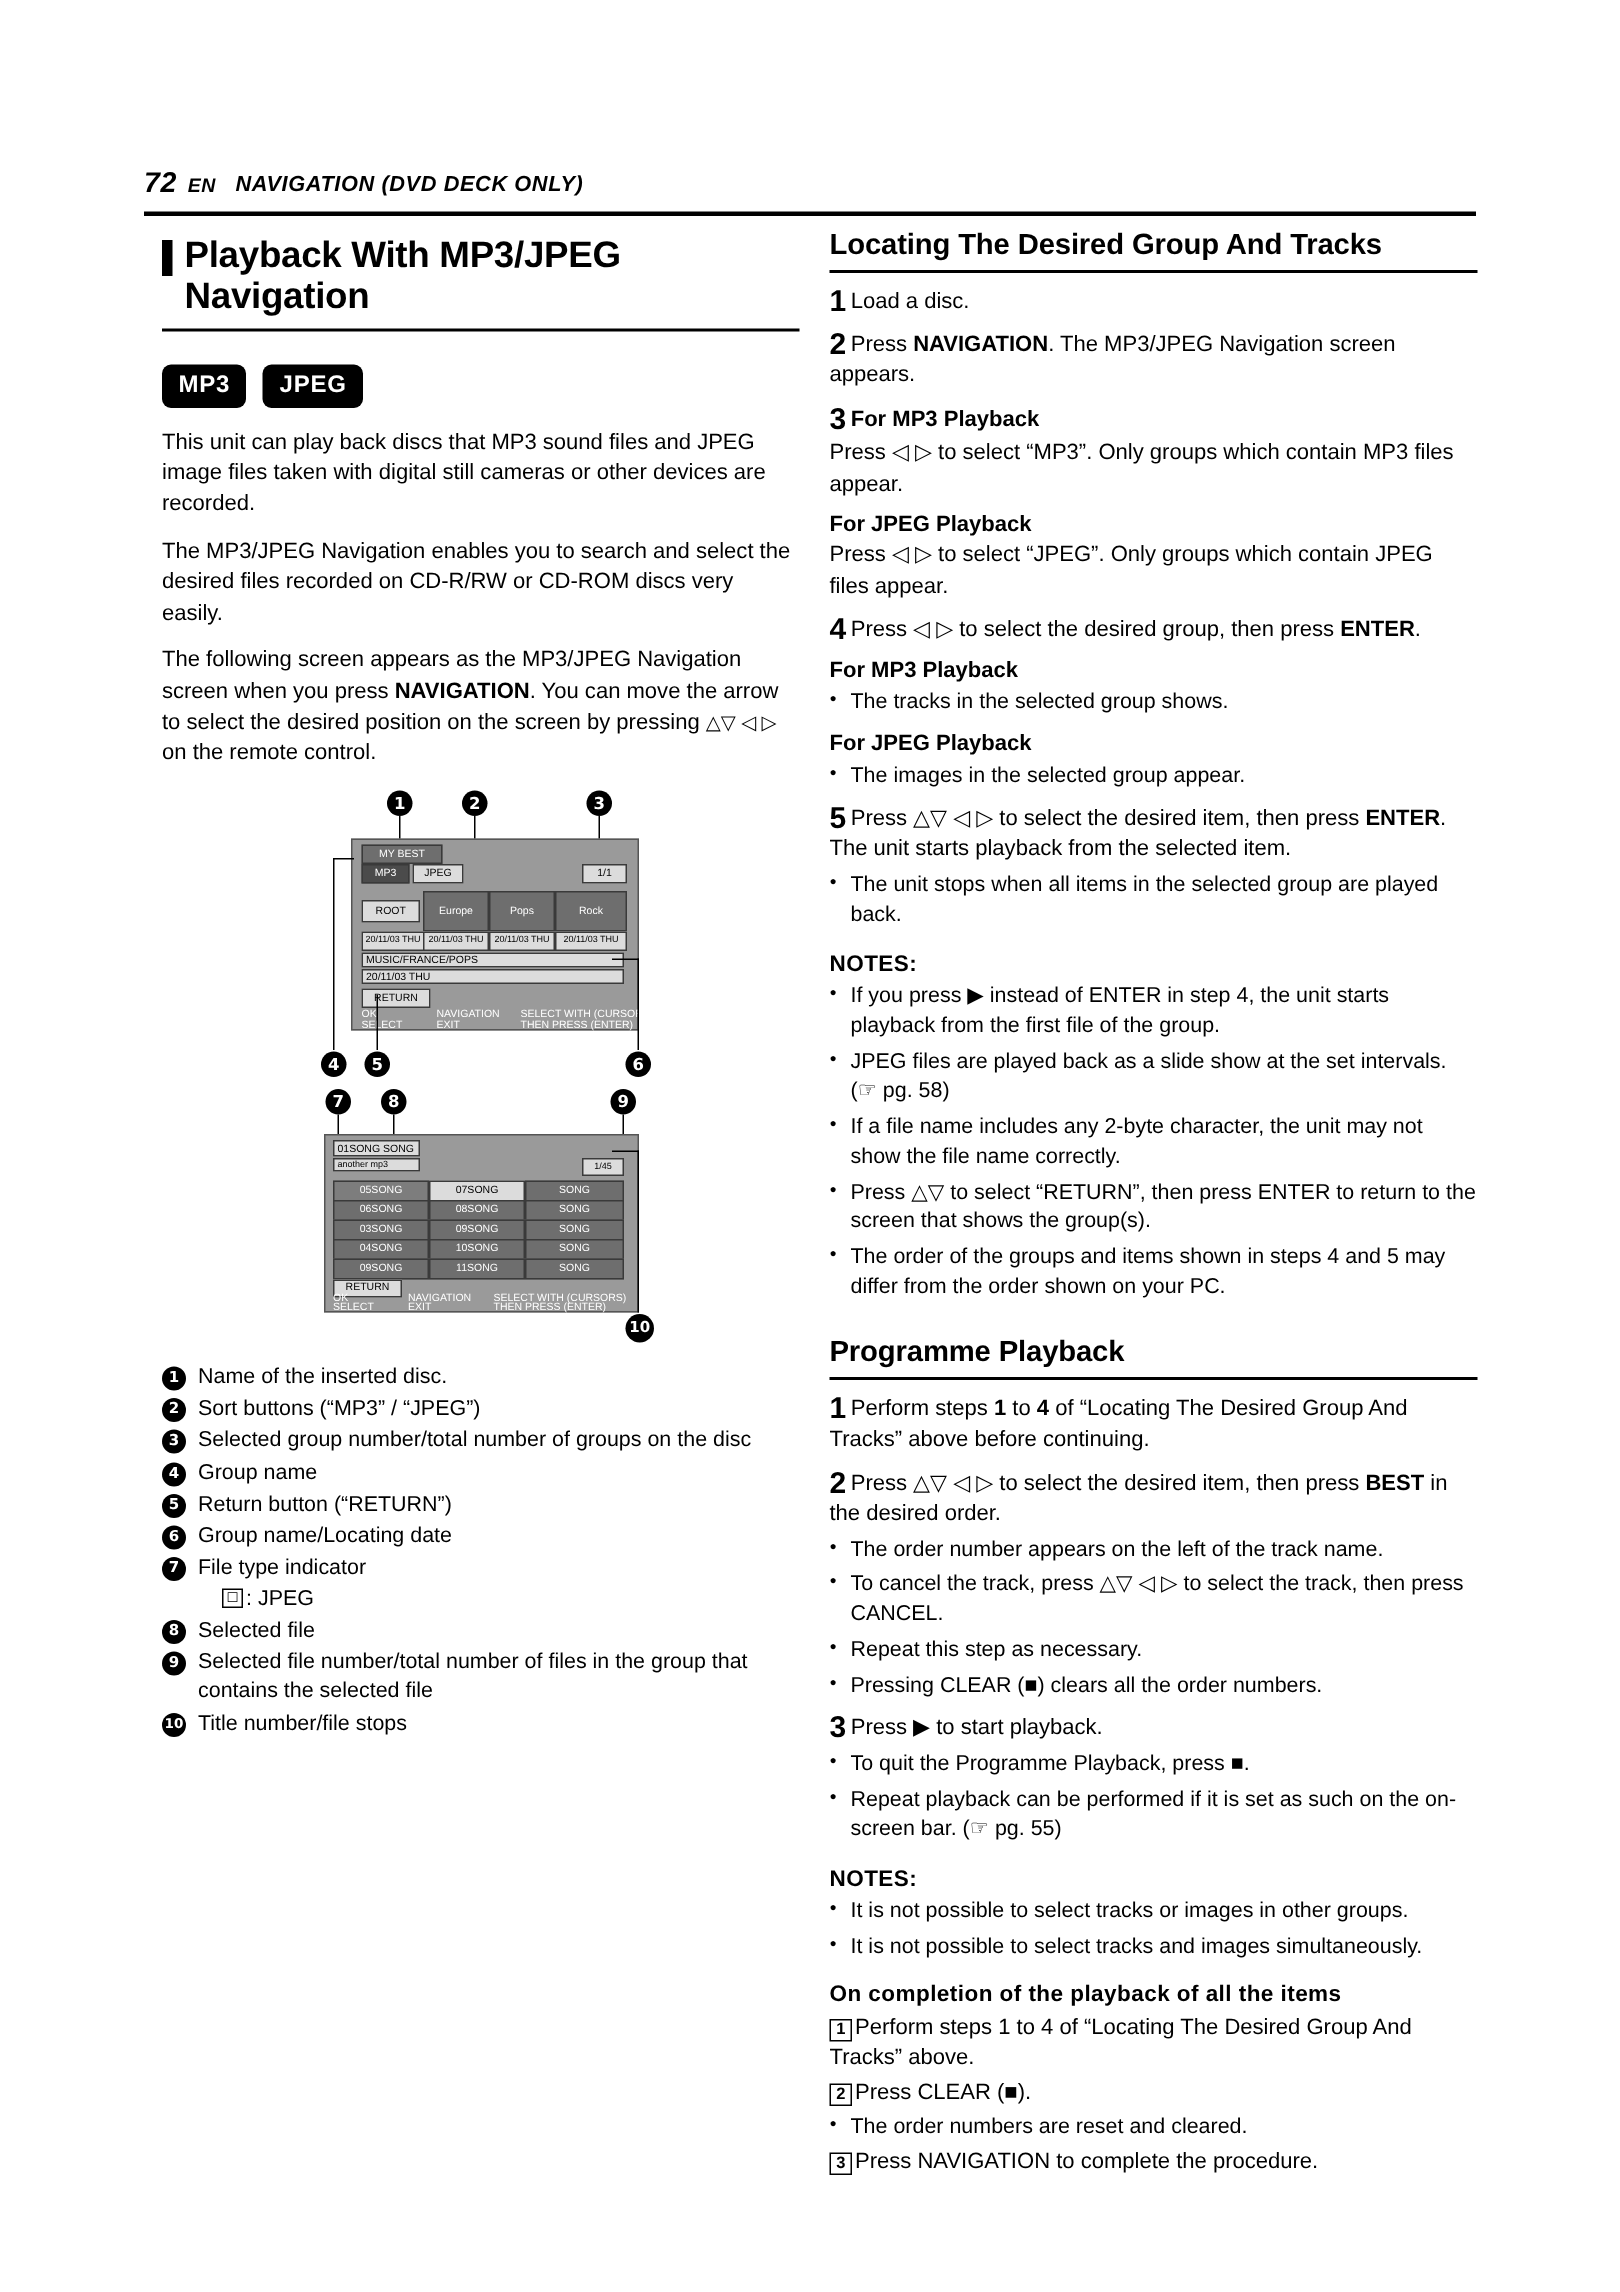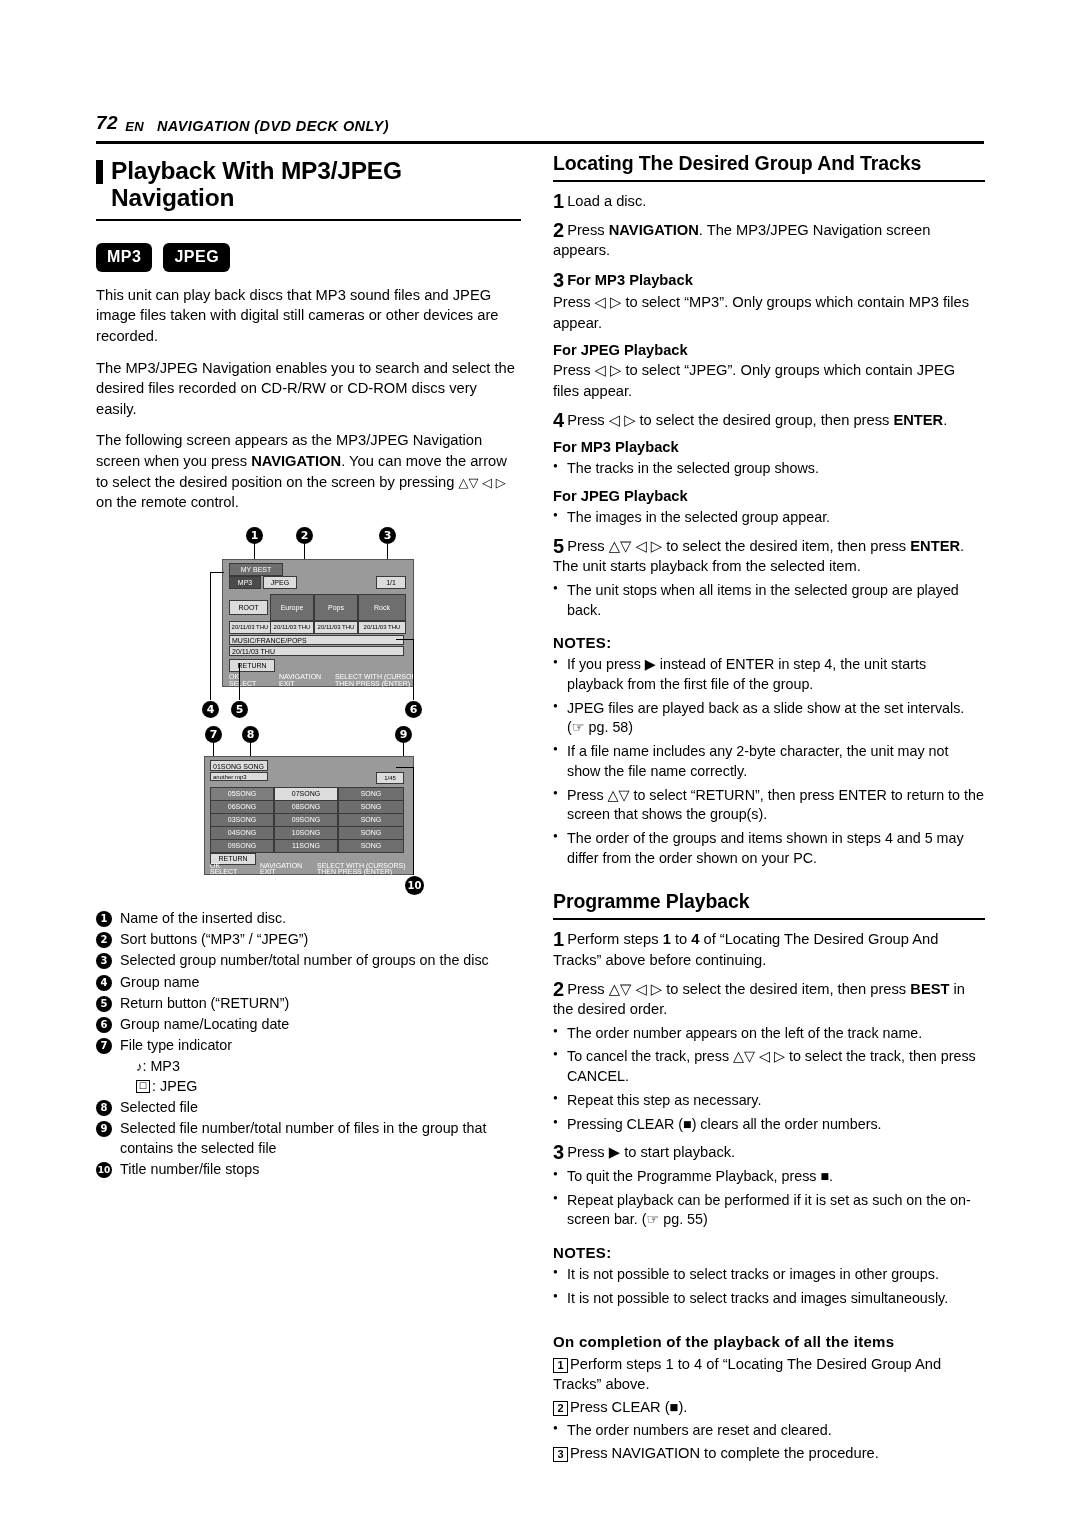--- a/index.html
+++ b/index.html
@@ -21,21 +21,21 @@
   }
 
   
   .hdr {
     position: absolute;
     left: 96px; top: 112px;
     width: 888px;
   }
   .hdr-row {
     display: flex;
-    align-items: flex-end;
+    align-items: center;
     gap: 7px;
   }
   .hdr-num {
     font-weight: bold;
     font-size: 19px;
     font-style: italic;
     letter-spacing: 0.5px;
   }
   .hdr-en {
     font-size: 13px;
@@ -53,21 +53,21 @@
   .hdr-rule {
     position: absolute;
     left: 96px; top: 141px;
     width: 888px; height: 3px;
     background: #000;
   }
 
   
   .colL {
     position: absolute;
-    left: 96px; top: 158px;
+    left: 108px; top: 158px;
     width: 425px;
   }
   .colR {
     position: absolute;
     left: 553px; top: 152px;
     width: 432px;
   }
 
   
   .sec-title {
@@ -410,21 +410,20 @@
     </div>
 
     <div class="legend">
       <div class="li"><span class="num">1</span><span>Name of the inserted disc.</span></div>
       <div class="li"><span class="num">2</span><span>Sort buttons (“MP3” / “JPEG”)</span></div>
       <div class="li"><span class="num">3</span><span>Selected group number/total number of groups on the disc</span></div>
       <div class="li"><span class="num">4</span><span>Group name</span></div>
       <div class="li"><span class="num">5</span><span>Return button (“RETURN”)</span></div>
       <div class="li"><span class="num">6</span><span>Group name/Locating date</span></div>
       <div class="li"><span class="num">7</span><span>File type indicator</span></div>
-      <div class="li-sub"><span style="font-size:13px">♪</span><span>: MP3</span></div>
       <div class="li-sub"><span class="ibox">☐</span><span>: JPEG</span></div>
       <div class="li"><span class="num">8</span><span>Selected file</span></div>
       <div class="li"><span class="num">9</span><span>Selected file number/total number of files in the group that contains the selected file</span></div>
       <div class="li"><span class="num" style="font-size:9px">10</span><span>Title number/file stops</span></div>
     </div>
   </div>
 
   <div class="colR">
 
     <div class="rsec">Locating The Desired Group And Tracks</div>
@@ -470,20 +469,20 @@
     <div class="bullet">Pressing CLEAR (■) clears all the order numbers.</div>
 
     <div class="step"><span class="stepnum">3</span><span>Press ▶ to start playback.</span></div>
     <div class="bullet">To quit the Programme Playback, press ■.</div>
     <div class="bullet">Repeat playback can be performed if it is set as such on the on-screen bar. (☞ pg. 55)</div>
 
     <div class="notes-h">NOTES:</div>
     <div class="bullet">It is not possible to select tracks or images in other groups.</div>
     <div class="bullet">It is not possible to select tracks and images simultaneously.</div>
 
-    <div class="notes-h" style="margin-top:24px">On completion of the playback of all the items</div>
+    <div class="notes-h" style="margin-top:12px">On completion of the playback of all the items</div>
     <div class="step" style="margin-top:4px"><span class="numbox">1</span><span>Perform steps 1 to 4 of “Locating The Desired Group And Tracks” above.</span></div>
     <div class="step" style="margin-top:2px"><span class="numbox">2</span><span>Press CLEAR (■).</span></div>
     <div class="bullet">The order numbers are reset and cleared.</div>
     <div class="step" style="margin-top:2px"><span class="numbox">3</span><span>Press NAVIGATION to complete the procedure.</span></div>
   </div>
 
 </div>
 
 </body></html>

